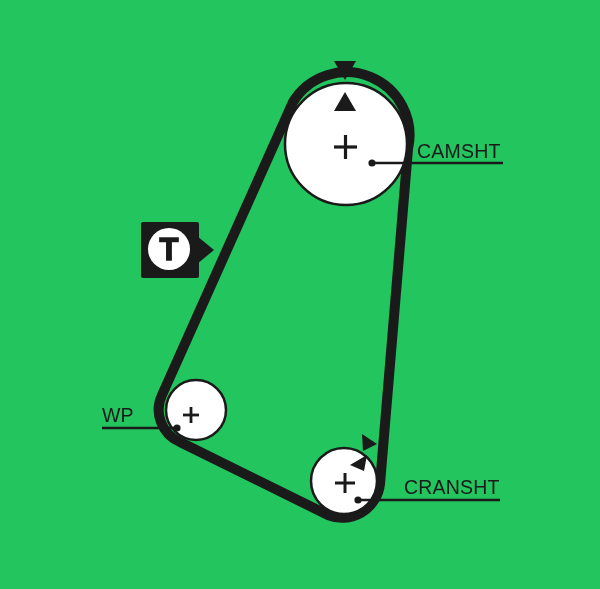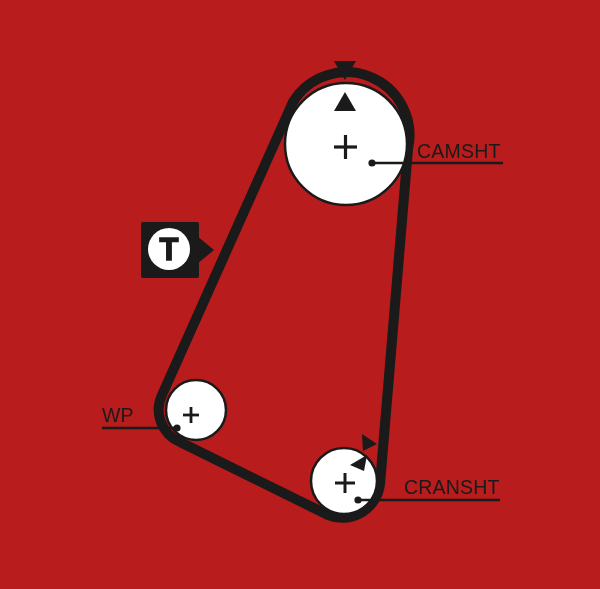--- a/index.html
+++ b/index.html
@@ -4,21 +4,21 @@
 <style>
   html, body {
     margin: 0;
     padding: 0;
     background: #ffffff;
   }
   .stage {
     position: relative;
     width: 600px;
     height: 589px;
-    background: #b91c1c;
+    background: #22c55e;
     overflow: hidden;
     font-family: "Liberation Sans", sans-serif;
   }
   svg { display: block; }
   .diagram-label {
     font-family: "Liberation Sans", sans-serif;
     font-size: 19.5px;
     letter-spacing: 0.2px;
     fill: #1a1a1a;
   }

